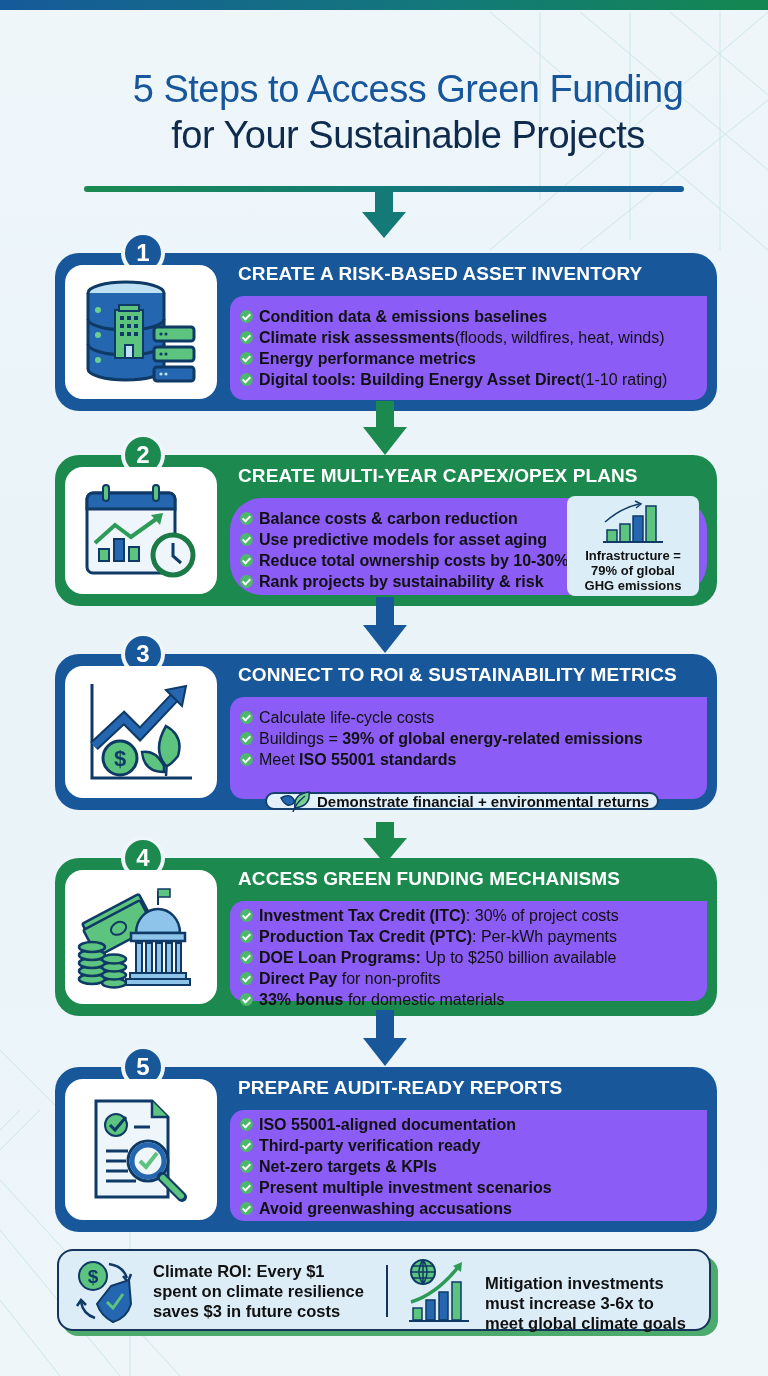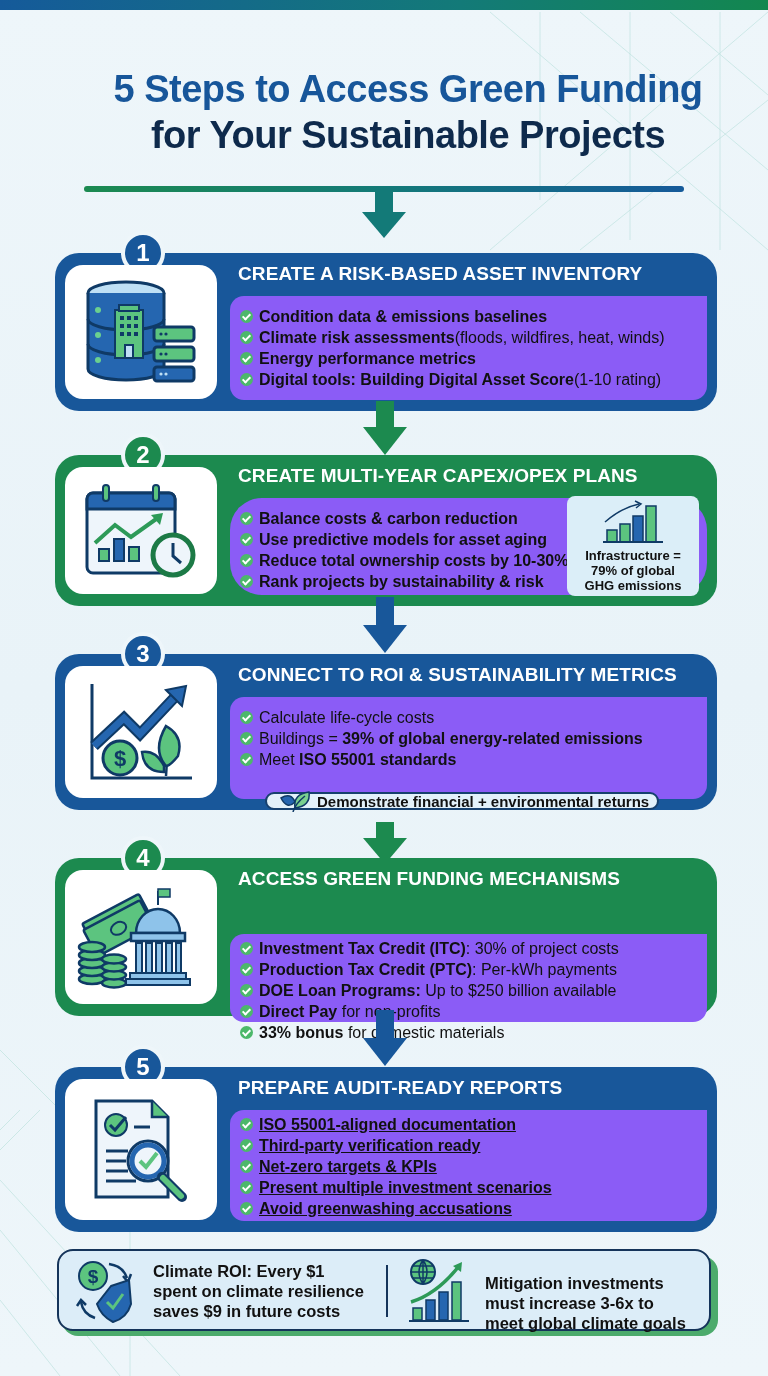--- a/index.html
+++ b/index.html
@@ -10,21 +10,21 @@
     position: relative;
     color: #111;
   }
   .topbar {
     position: absolute; left: 0; top: 0; width: 768px; height: 10px;
     background: linear-gradient(90deg, #155a9a 0%, #137a78 60%, #13874f 100%);
   }
   .bg-pattern { position: absolute; inset: 0; pointer-events: none; }
   .title {
     position: absolute; left: 0; top: 66px; width: 768px; text-align: center;
-    font-weight: bold; font-size: 38px; line-height: 46px; letter-spacing: -0.5px; padding-left: 48px;
+    font-weight: normal; font-size: 38px; line-height: 46px; letter-spacing: -0.5px; padding-left: 48px;
   }
   .title .l1 { color: #17569a; display: block; }
   .title .l2 { color: #0e2a4c; display: block; }
   .title-rule {
     position: absolute; left: 84px; top: 186px; width: 600px; height: 6px; border-radius: 3px;
     background: linear-gradient(90deg, #1b8a50 0%, #137a78 50%, #155a9a 100%);
   }
   .arrow { position: absolute; width: 44px; }
   .arrow .stem { position: absolute; left: 13px; top: 0; width: 18px; }
   .arrow .head {
@@ -165,21 +165,21 @@
           <span class="b">Climate risk assessments</span>
           <span class="n"> (floods, wildfires, heat, winds)</span>
         </li>
       <li>
           <span class="chk"></span>
           <span class="b">Energy performance metrics</span>
           <span class="n"></span>
         </li>
       <li>
           <span class="chk"></span>
-          <span class="b">Digital tools: Building Digital Asset Score</span>
+          <span class="b">Digital tools: Building Energy Asset Direct</span>
           <span class="n"> (1-10 rating)</span>
         </li>
     </ul>
   </div>
 </div>
 
 <div class="arrow" style="left:363px; top:401px; height:56px;">
   <div class="stem" style="height:28px; background:#1c8a4f;"></div>
   <div class="head" style="top:26px; border-top:28px solid #1c8a4f;"></div>
 </div>
@@ -325,21 +325,21 @@
           <rect x="70" y="58" width="6" height="30"></rect>
           <rect x="80" y="58" width="6" height="30"></rect>
           <rect x="90" y="58" width="6" height="30"></rect>
           <rect x="100" y="58" width="5" height="30"></rect>
       </g>
       <rect x="54" y="88" width="56" height="6" fill="#8ec3ea" stroke="#0f3a66" stroke-width="2"></rect>
       <rect x="50" y="94" width="64" height="6" fill="#8ec3ea" stroke="#0f3a66" stroke-width="2"></rect>
     </svg>
   </div>
   <div class="heading">ACCESS GREEN FUNDING MECHANISMS</div>
-  <div class="body" style="top:43px; height:88px;margin-top:33px;">
+  <div class="body" style="top:43px; height:100px;">
     <ul style="top:4px;">
       <li>
           <span class="chk"></span>
           <span class="b">Investment Tax Credit (ITC)</span>
           <span class="n" style="white-space:pre;">: 30% of project costs</span>
         </li>
       <li>
           <span class="chk"></span>
           <span class="b">Production Tax Credit (PTC)</span>
           <span class="n" style="white-space:pre;">: Per-kWh payments</span>
@@ -380,21 +380,21 @@
       <path d="M20 56 H42 M20 66 H40 M20 76 H42 M20 86 H50" stroke="#0f3a66" stroke-width="3"></path>
       <circle cx="62" cy="66" r="20" fill="#eef5fb" stroke="#0f3a66" stroke-width="3"></circle>
       <circle cx="62" cy="66" r="16" fill="none" stroke="#2566b0" stroke-width="5"></circle>
       <path d="M54 66 L60 72 L71 58" fill="none" stroke="#5cc47f" stroke-width="4"></path>
       <path d="M76 82 L96 102" stroke="#0f3a66" stroke-width="10" stroke-linecap="round"></path>
       <path d="M77 83 L95 101" stroke="#5cc47f" stroke-width="6" stroke-linecap="round"></path>
     </svg>
   </div>
   <div class="heading">PREPARE AUDIT-READY REPORTS</div>
   <div class="body" style="top:43px; height:111px;">
-    <ul style="top:4px;text-decoration:underline;">
+    <ul style="top:4px;">
       <li>
           <span class="chk"></span>
           <span class="b">ISO 55001-aligned documentation</span>
         </li>
       <li>
           <span class="chk"></span>
           <span class="b">Third-party verification ready</span>
         </li>
       <li>
           <span class="chk"></span>
@@ -420,21 +420,21 @@
     <path d="M36 6 Q50 8 54 20" fill="none" stroke="#0f3a66" stroke-width="2.5"></path>
     <path d="M50 18 L55 24 L58 16" fill="none" stroke="#0f3a66" stroke-width="2.5"></path>
     <path d="M38 28 L56 22 L58 46 Q54 60 40 64 Q28 58 24 46 Z" fill="#2566b0" stroke="#0f3a66" stroke-width="2"></path>
     <path d="M34 44 L40 50 L50 36" fill="none" stroke="#5cc47f" stroke-width="3"></path>
     <path d="M22 60 Q10 56 8 44" fill="none" stroke="#0f3a66" stroke-width="2.5"></path>
     <path d="M4 48 L8 42 L13 47" fill="none" stroke="#0f3a66" stroke-width="2.5"></path>
   </svg>
   <div class="item" style="left:94px;">
     <div>Climate ROI: Every $1</div>
     <div>spent on climate resilience</div>
-    <div>saves $9 in future costs</div>
+    <div>saves $3 in future costs</div>
   </div>
   <div class="divider"></div>
   <svg width="70" height="66" viewBox="0 0 70 66" style="position:absolute; left:348px; top:7px;">
     <circle cx="16" cy="14" r="12" fill="#5cc47f" stroke="#0f3a66" stroke-width="2"></circle>
     <path d="M4 14 H28 M16 2 V26 M16 2 Q8 14 16 26 M16 2 Q24 14 16 26 M6 8 H26 M6 20 H26" fill="none" stroke="#0f3a66" stroke-width="1.5"></path>
     <path d="M4 44 Q30 36 52 8" fill="none" stroke="#2d9a58" stroke-width="3.5"></path>
     <path d="M46 8 L55 4 L54 14 Z" fill="#2d9a58"></path>
     <rect x="6" y="50" width="9" height="12" fill="#5cc47f" stroke="#0f3a66" stroke-width="1.5"></rect>
     <rect x="19" y="42" width="9" height="20" fill="#2566b0" stroke="#0f3a66" stroke-width="1.5"></rect>
     <rect x="32" y="34" width="9" height="28" fill="#2566b0" stroke="#0f3a66" stroke-width="1.5"></rect>

